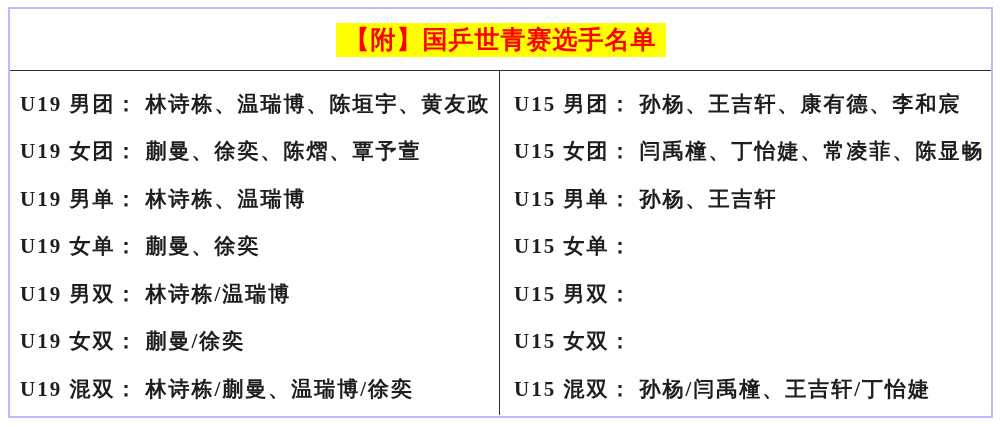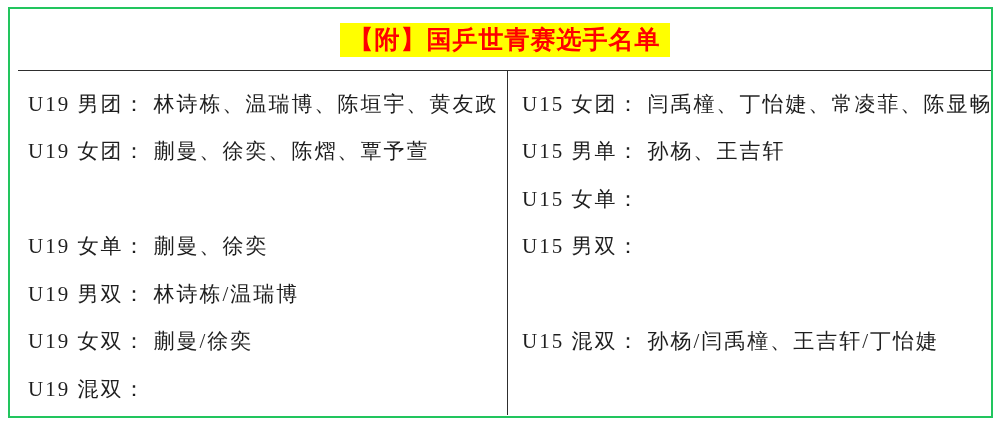--- a/index.html
+++ b/index.html
@@ -9,23 +9,22 @@
     background: #ffffff;
     overflow: hidden;
     font-family: "Liberation Serif", "DejaVu Serif", serif;
   }
   .roster-table {
     position: absolute;
     left: 8px;
     top: 7px;
     width: 985px;
     height: 411px;
-    border: 2px solid #22c55e;
+    border: 2px solid #c4b5fd;
     background: #ffffff;
-    padding-left: 8px;
   }
   .header-row {
     height: 62px;
     border-bottom: 1px solid #2e2e2e;
     display: flex;
     align-items: center;
     justify-content: center;
   }
   .title-highlight {
     background: #ffff00;
@@ -41,20 +40,21 @@
   }
   .table-body {
     display: flex;
     height: calc(100% - 63px);
   }
   .col {
     display: flex;
     flex-direction: column;
     padding-top: 9px;
     overflow: hidden;
+    font-weight: bold;
   }
   .col-left {
     width: 490px;
     border-right: 1px solid #2e2e2e;
     padding-left: 10px;
   }
   .col-right {
     flex: 1;
     padding-left: 14px;
   }
@@ -87,54 +87,62 @@
     <div class="col col-left">
       <div class="roster-row">
         <span class="row-label">U19 男团：</span>
         <span class="row-players">林诗栋、温瑞博、陈垣宇、黄友政</span>
       </div>
       <div class="roster-row">
         <span class="row-label">U19 女团：</span>
         <span class="row-players">蒯曼、徐奕、陈熠、覃予萱</span>
       </div>
       <div class="roster-row">
+        <span class="row-label">U19 男单：</span>
+        <span class="row-players">林诗栋、温瑞博</span>
       </div>
       <div class="roster-row">
         <span class="row-label">U19 女单：</span>
         <span class="row-players">蒯曼、徐奕</span>
       </div>
       <div class="roster-row">
         <span class="row-label">U19 男双：</span>
         <span class="row-players">林诗栋/温瑞博</span>
       </div>
       <div class="roster-row">
         <span class="row-label">U19 女双：</span>
         <span class="row-players">蒯曼/徐奕</span>
       </div>
       <div class="roster-row">
         <span class="row-label">U19 混双：</span>
+        <span class="row-players">林诗栋/蒯曼、温瑞博/徐奕</span>
       </div>
     </div>
 
     <div class="col col-right">
+      <div class="roster-row">
+        <span class="row-label">U15 男团：</span>
+        <span class="row-players">孙杨、王吉轩、康有德、李和宸</span>
+      </div>
       <div class="roster-row">
         <span class="row-label">U15 女团：</span>
         <span class="row-players">闫禹橦、丁怡婕、常凌菲、陈显畅</span>
       </div>
       <div class="roster-row">
         <span class="row-label">U15 男单：</span>
         <span class="row-players">孙杨、王吉轩</span>
       </div>
       <div class="roster-row">
         <span class="row-label">U15 女单：</span>
       </div>
       <div class="roster-row">
         <span class="row-label">U15 男双：</span>
       </div>
       <div class="roster-row">
+        <span class="row-label">U15 女双：</span>
       </div>
       <div class="roster-row">
         <span class="row-label">U15 混双：</span>
         <span class="row-players">孙杨/闫禹橦、王吉轩/丁怡婕</span>
       </div>
     </div>
 
   </div>
 </div>
 

